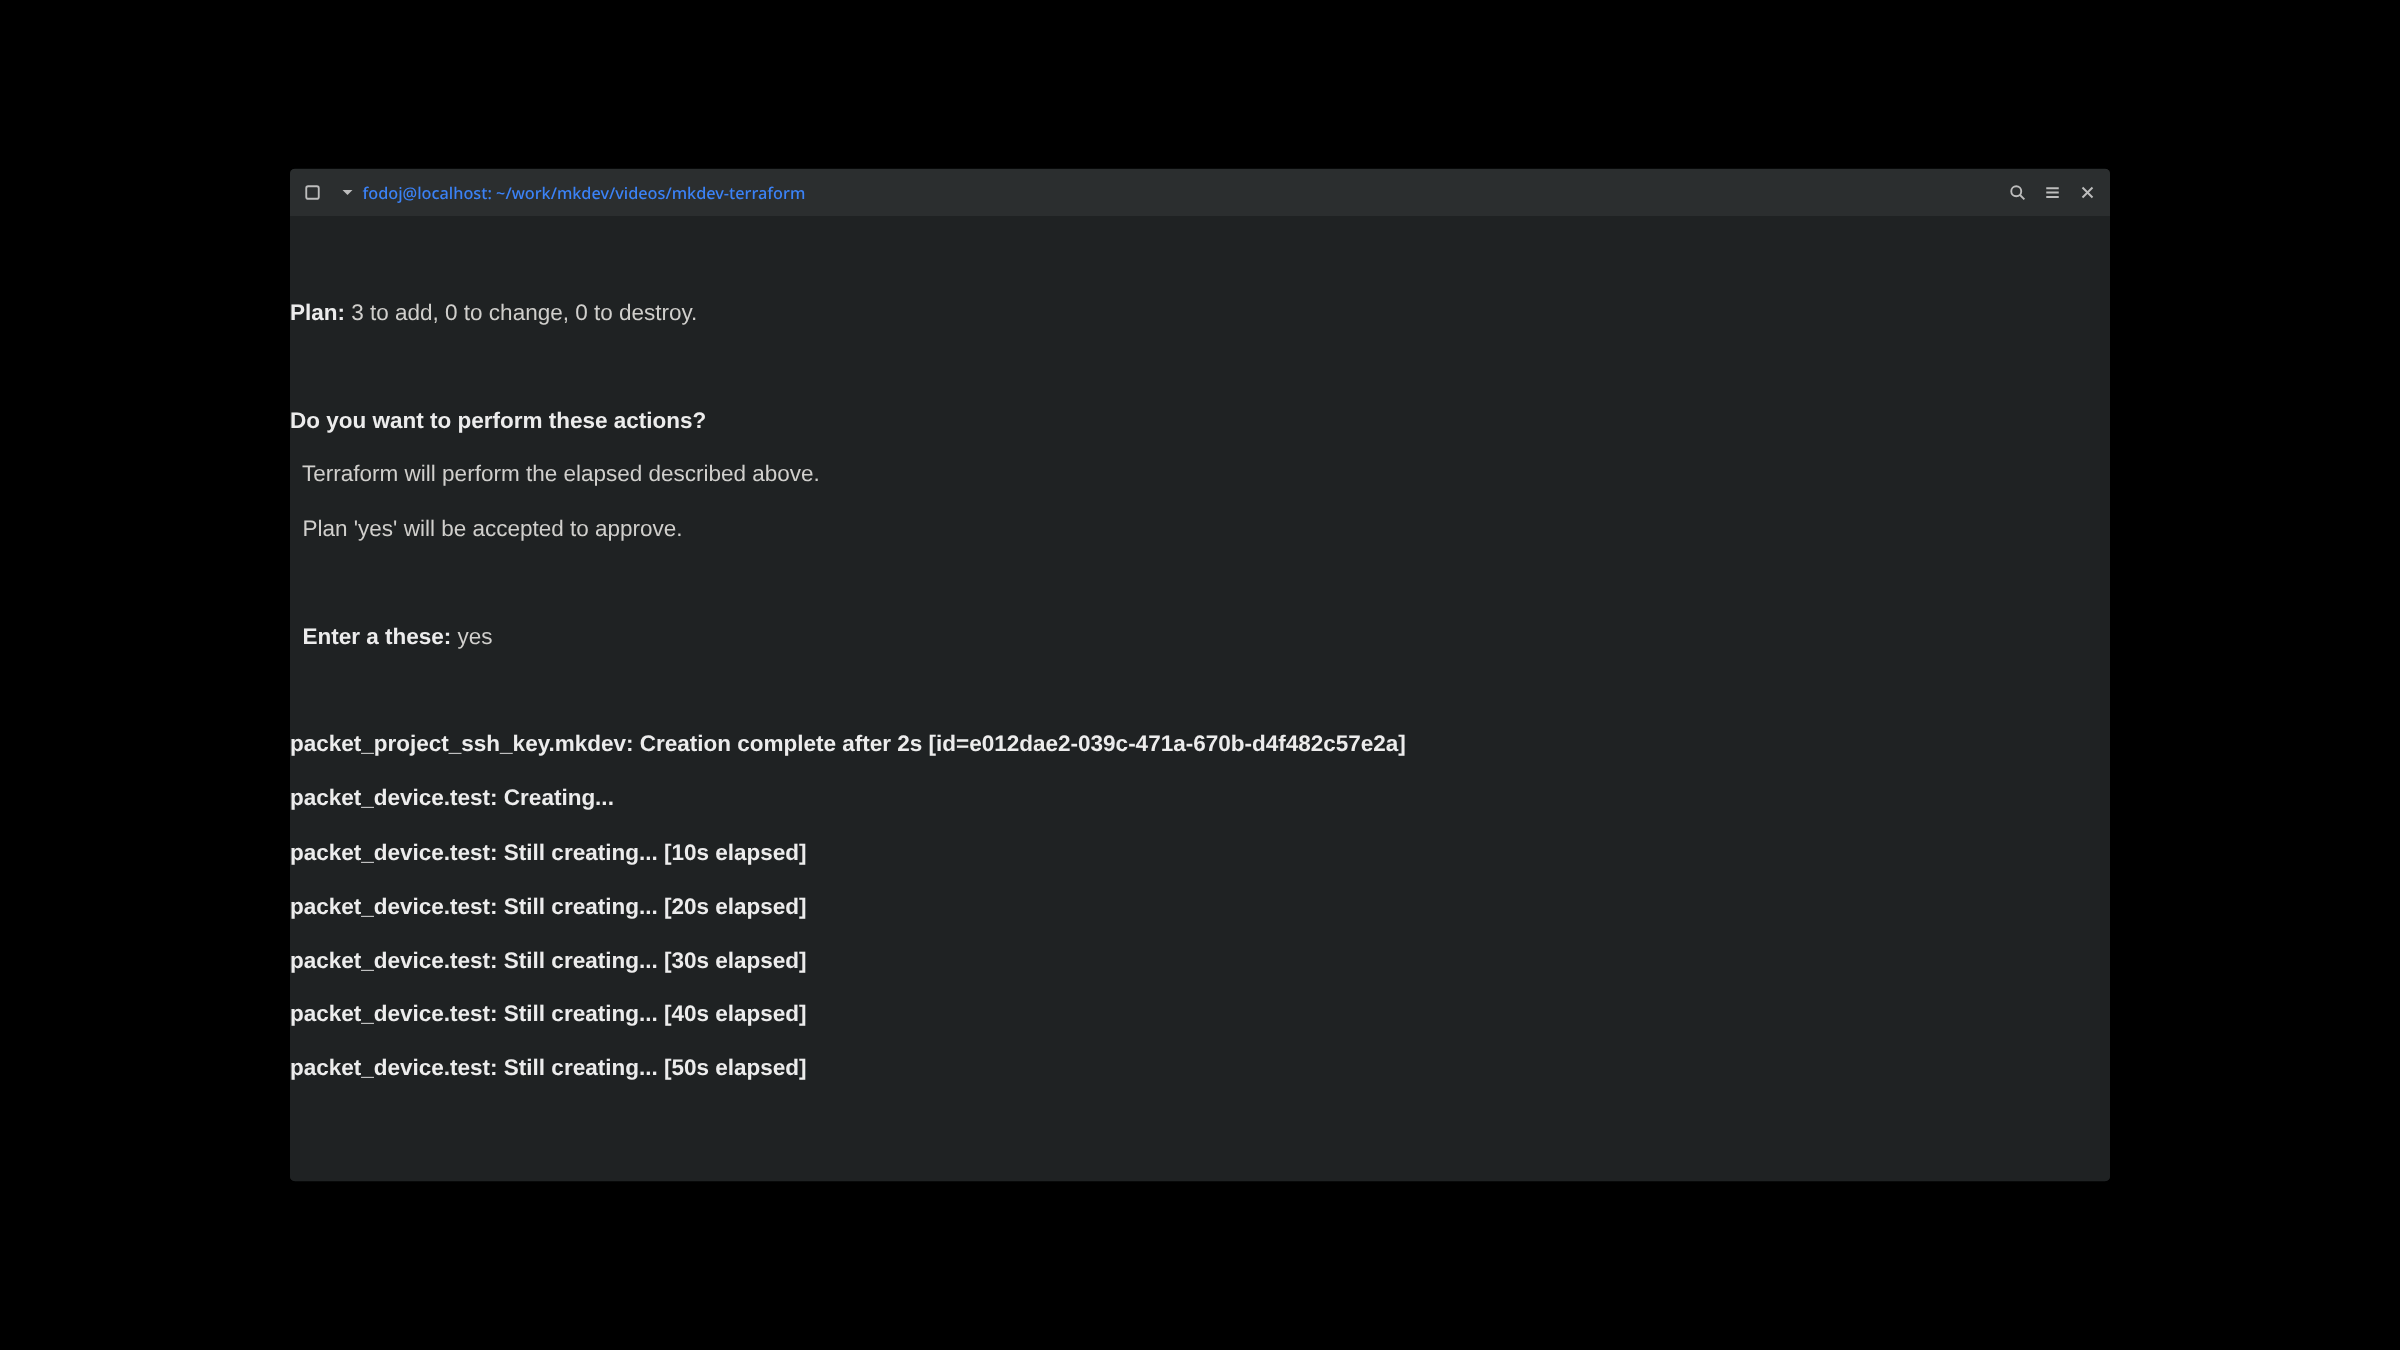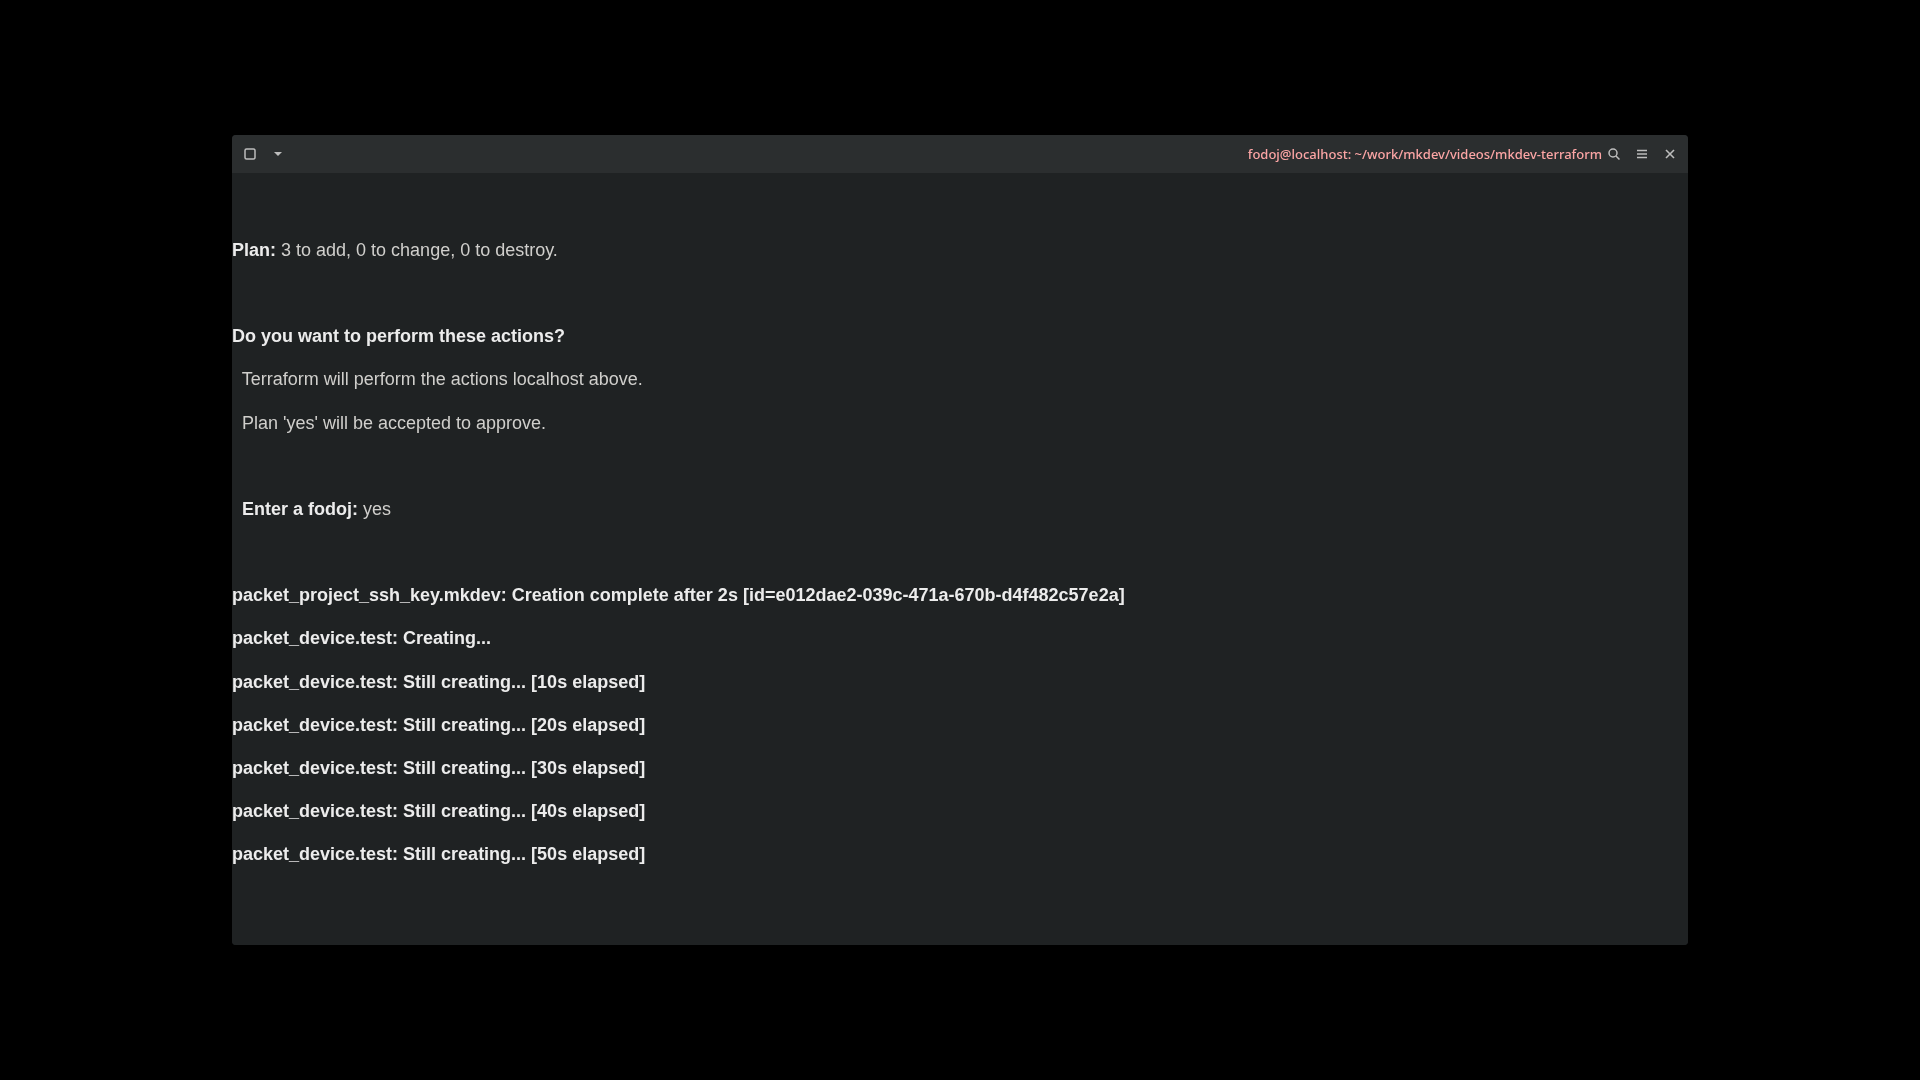--- a/index.html
+++ b/index.html
@@ -33,23 +33,23 @@
   .titlebar-left { display: flex; align-items: center; gap: 4px; }
   .titlebar-icon {
     width: 24px; height: 24px;
     display: flex; align-items: center; justify-content: center;
     color: #bdbdbd;
     cursor: pointer;
     border-radius: 3px;
   }
   .titlebar-title {
     flex: 1;
-    text-align: right;
+    text-align: left;
     font-weight: 500;
-    color: #fca5a5;
+    color: #3b82f6;
   }
   .titlebar-right { display: flex; align-items: center; gap: 4px; }
   .term {
     flex: 1;
     background: #1f2223;
     color: #d0cfcc;
     font-family: Liberation Sans, sans-serif;
     font-size: 18px;
     line-height: 21.6px;
     padding: 2px 0 0 0;
@@ -101,24 +101,24 @@
         </svg>
       </div>
     </div>
   </div>
 
   <div class="term">
 <span class="line"> </span>
 <span class="line"><span class="bold">Plan:</span><span> 3 to add, 0 to change, 0 to destroy.</span></span>
 <span class="line"> </span>
 <span class="line bold">Do you want to perform these actions?</span>
-<span class="line">  Terraform will perform the actions localhost above.</span>
+<span class="line">  Terraform will perform the elapsed described above.</span>
 <span class="line">  Plan 'yes' will be accepted to approve.</span>
 <span class="line"> </span>
-<span class="line"><span class="bold">  Enter a fodoj:</span><span> yes</span></span>
+<span class="line"><span class="bold">  Enter a these:</span><span> yes</span></span>
 <span class="line"> </span>
 <span class="line bold">packet_project_ssh_key.mkdev: Creation complete after 2s [id=e012dae2-039c-471a-670b-d4f482c57e2a]</span>
 <span class="line bold">packet_device.test: Creating...</span>
 <span class="line bold">packet_device.test: Still creating... [10s elapsed]</span>
 <span class="line bold">packet_device.test: Still creating... [20s elapsed]</span>
 <span class="line bold">packet_device.test: Still creating... [30s elapsed]</span>
 <span class="line bold">packet_device.test: Still creating... [40s elapsed]</span>
 <span class="line bold">packet_device.test: Still creating... [50s elapsed]</span>
 
 

